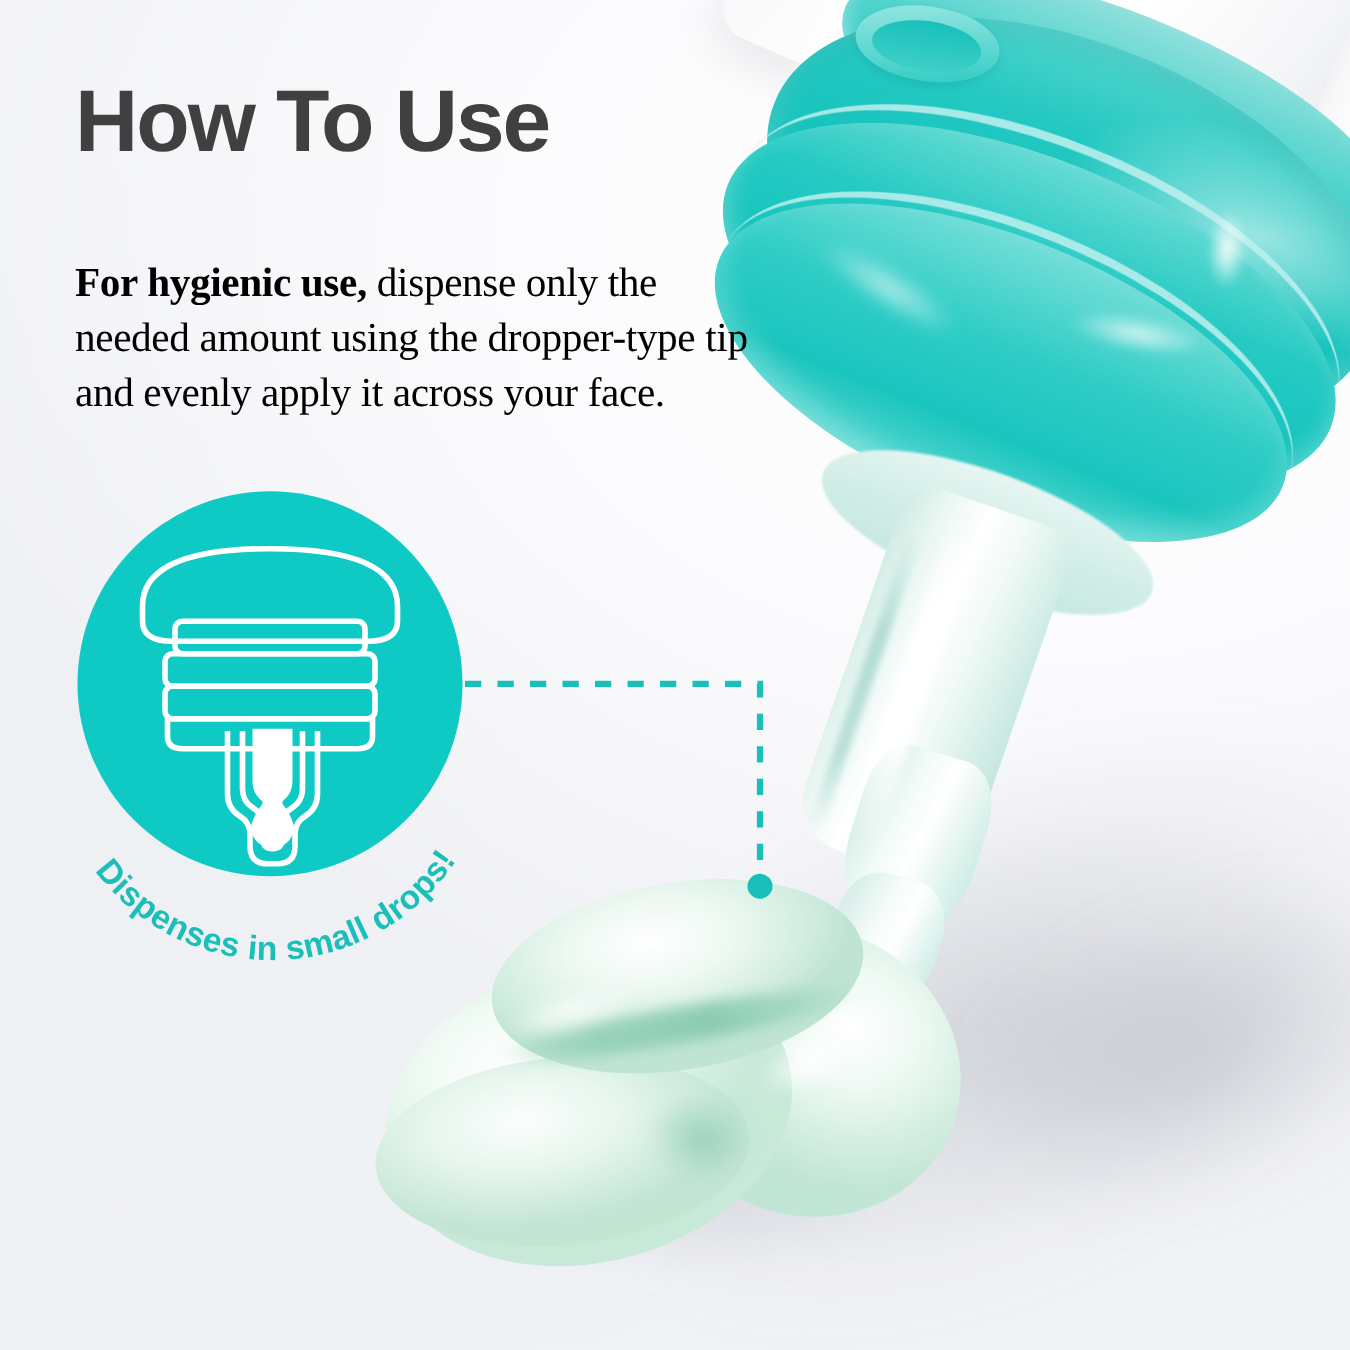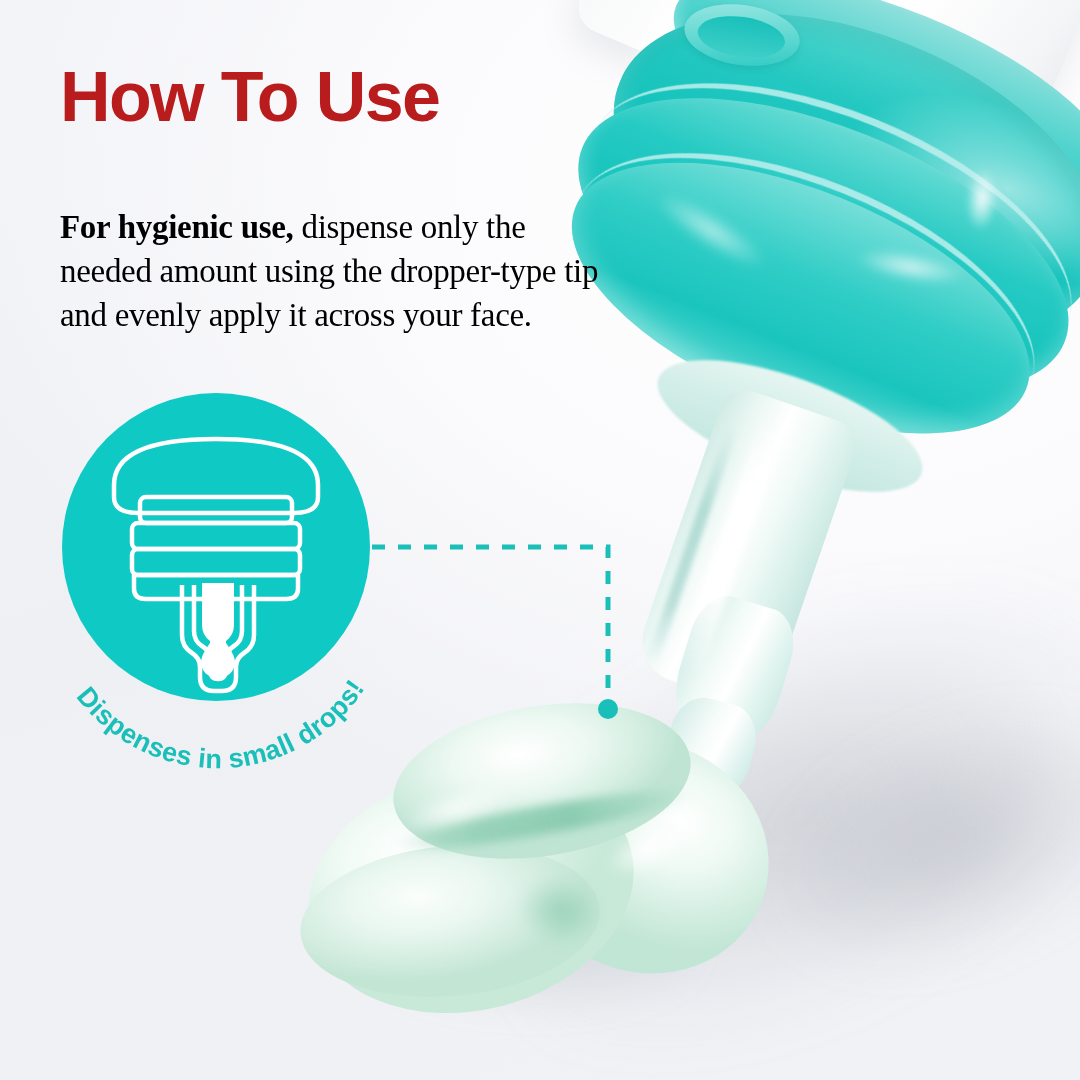--- a/index.html
+++ b/index.html
@@ -312,21 +312,21 @@
   }
 
   
   .headline {
     position: absolute;
     left: 60px;
     top: 62px;
     font-size: 70px;
     font-weight: 700;
     letter-spacing: -1.6px;
-    color: #b91c1c;
+    color: #404040;
     line-height: 1;
     white-space: nowrap;
   }
   .body-copy {
     position: absolute;
     left: 60px;
     top: 172px;
     width: 540px;
     font-size: 33px;
     line-height: 44px;

